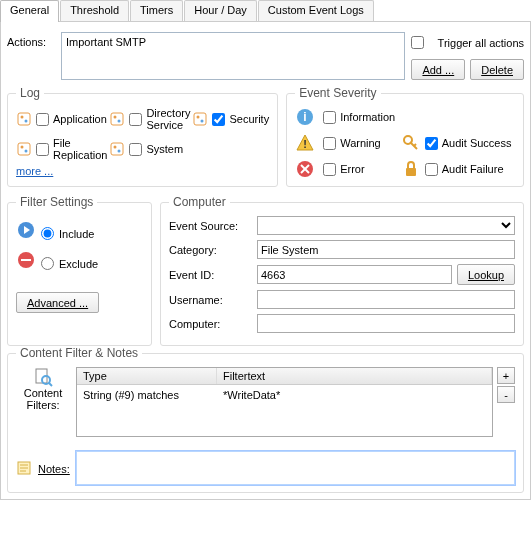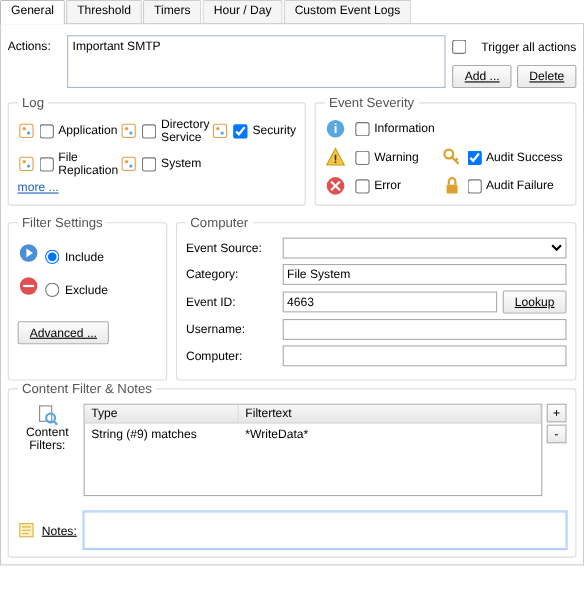--- a/index.html
+++ b/index.html
@@ -157,21 +157,21 @@
   width: 54px;
   text-align: center;
 }
 .table-wrap {
   flex: 1;
   display: flex;
 }
 .filter-table {
   flex: 1;
   border: 1px solid #aaa;
-  height: 84px;
+  height: 70px;
 }
 .ft-head {
   display: flex;
   background: linear-gradient(#f7f7f7, #e6e6e6);
   border-bottom: 1px solid #ccc;
 }
 .ft-head > div {
   padding: 2px 6px;
   border-right: 1px solid #ddd;
   font-size: 11px;

